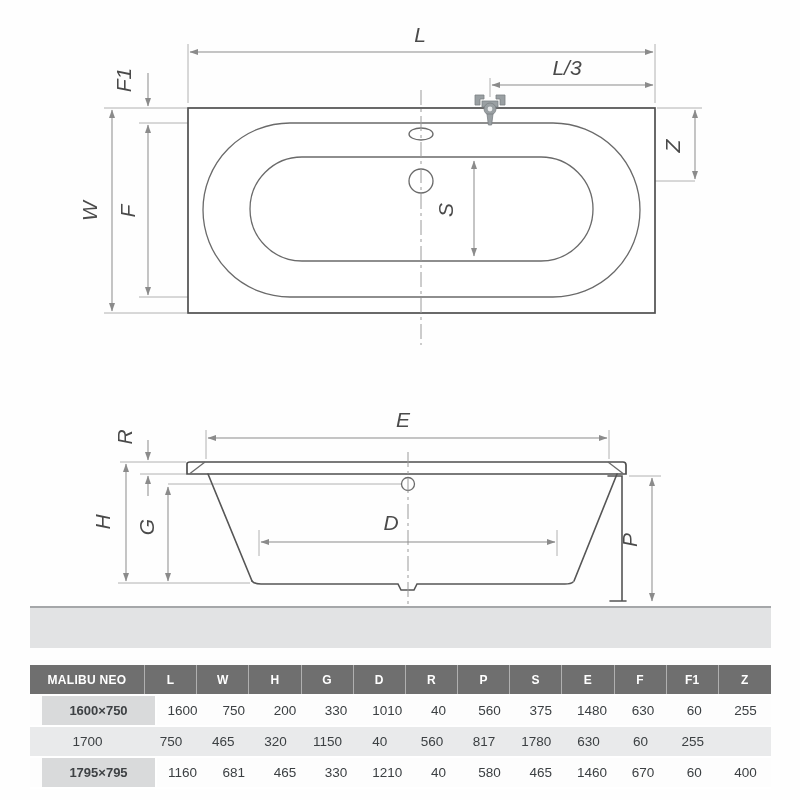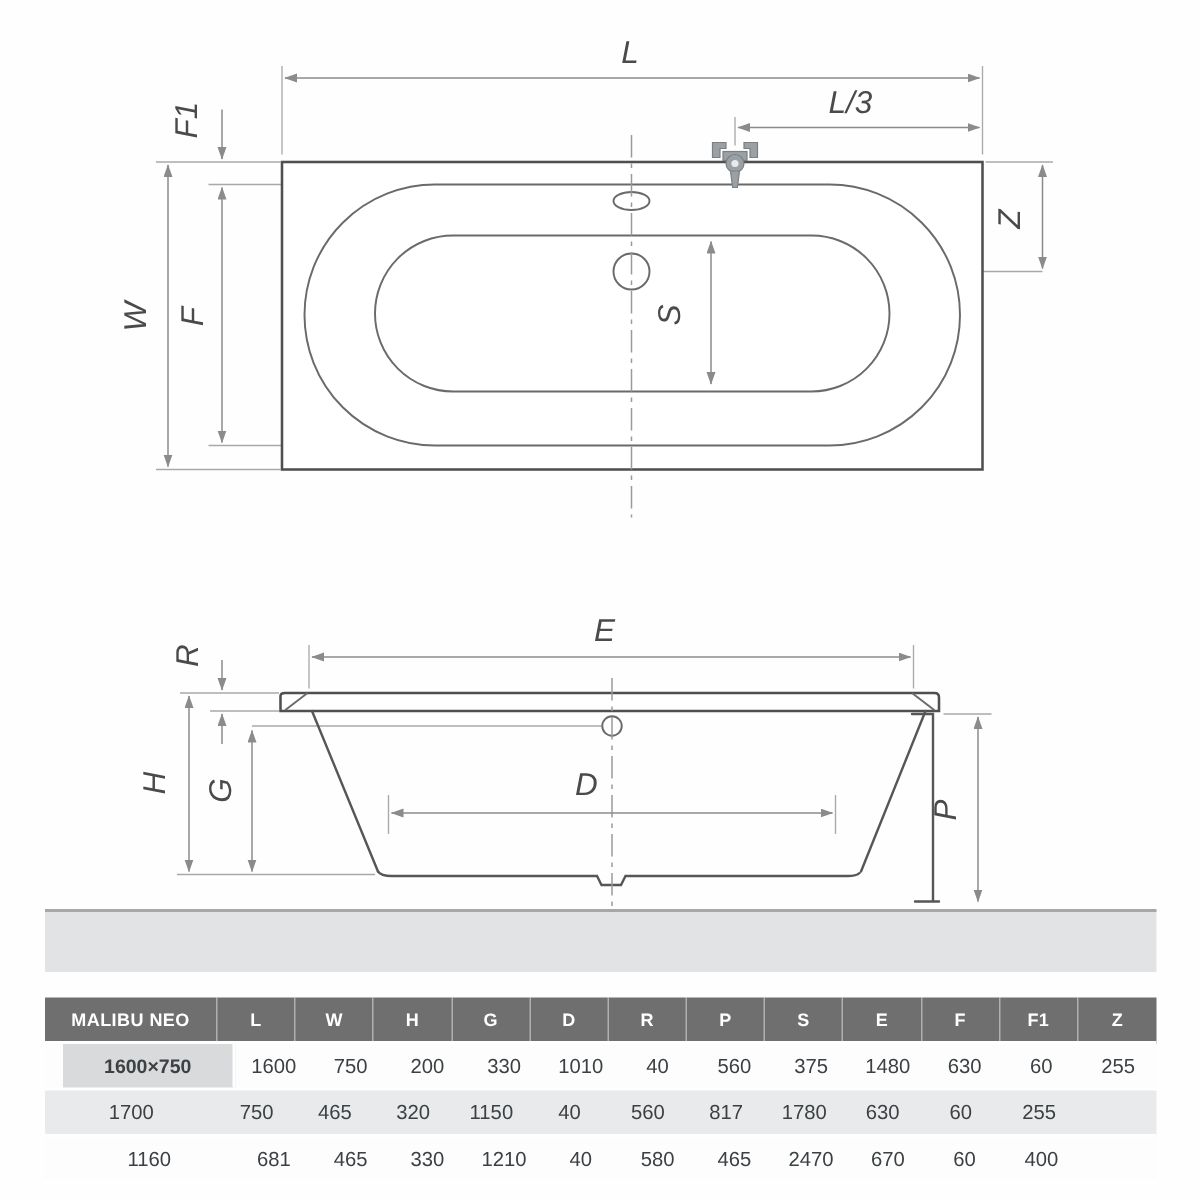--- a/index.html
+++ b/index.html
@@ -196,27 +196,28 @@
       <div class="cell val-cell">40</div>
       <div class="cell val-cell">560</div>
       <div class="cell val-cell">817</div>
       <div class="cell val-cell">1780</div>
       <div class="cell val-cell">630</div>
       <div class="cell val-cell">60</div>
       <div class="cell val-cell">255</div>
     </div>
 
     <div class="t-row row-odd">
+      <div class="cell size-cell">1795×795</div>
       <div class="cell val-cell">1160</div>
       <div class="cell val-cell">681</div>
       <div class="cell val-cell">465</div>
       <div class="cell val-cell">330</div>
       <div class="cell val-cell">1210</div>
       <div class="cell val-cell">40</div>
       <div class="cell val-cell">580</div>
       <div class="cell val-cell">465</div>
-      <div class="cell val-cell">2470</div>
+      <div class="cell val-cell">1460</div>
       <div class="cell val-cell">670</div>
       <div class="cell val-cell">60</div>
       <div class="cell val-cell">400</div>
     </div>
   </div>
 </div>
 
 </body></html>

